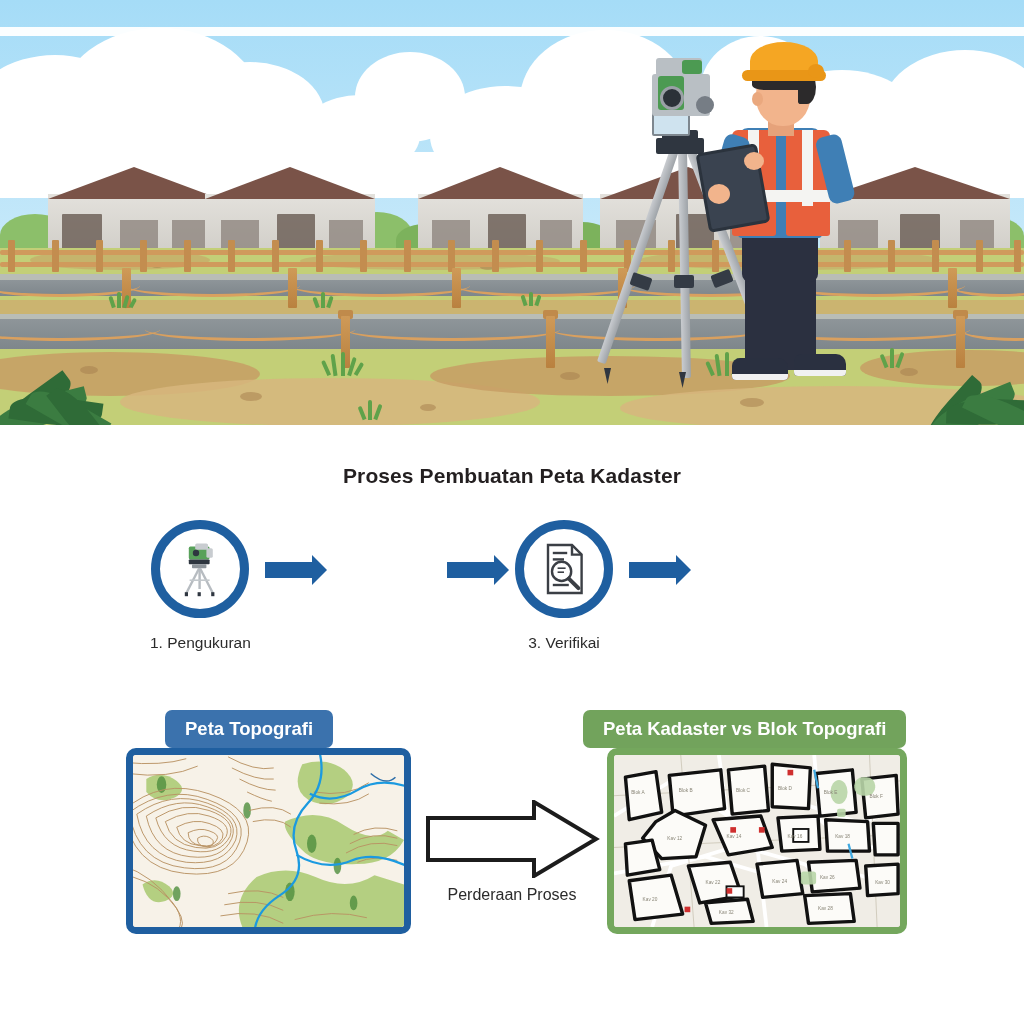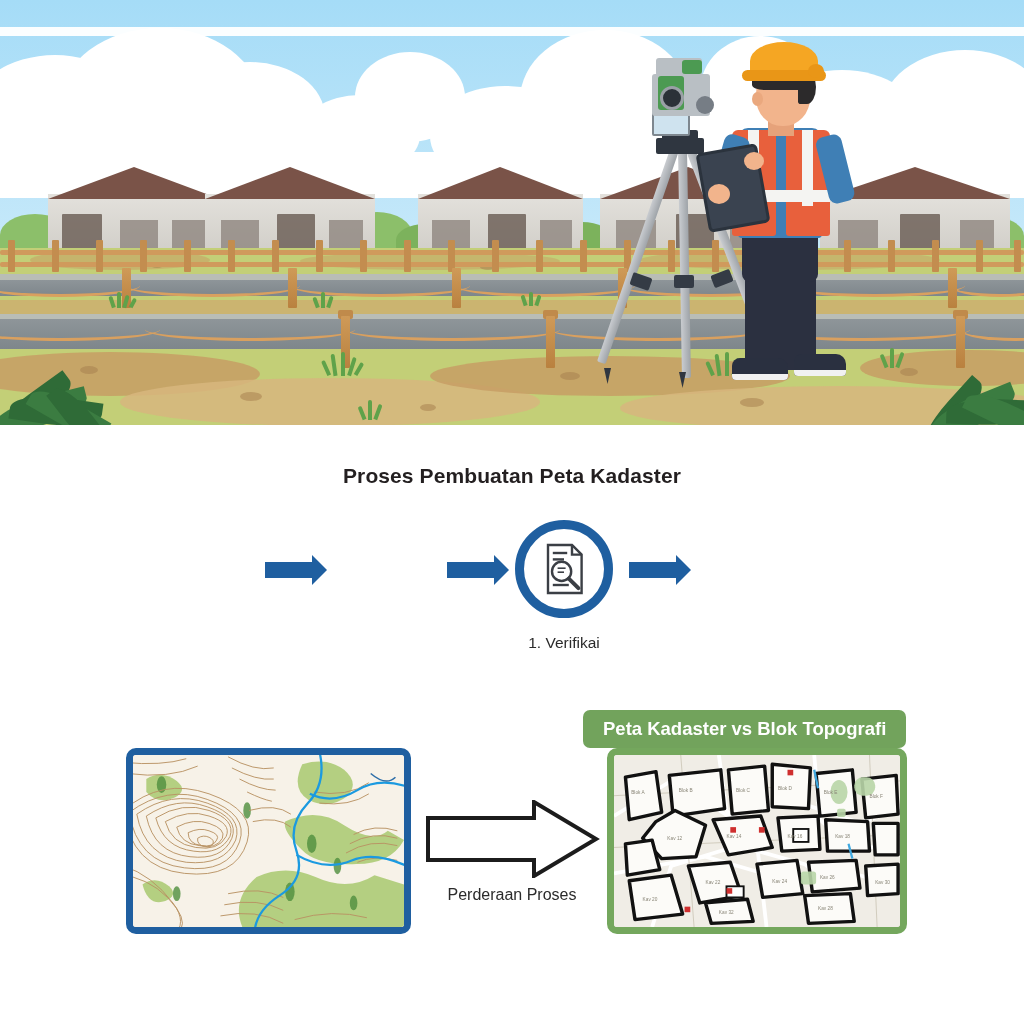--- a/index.html
+++ b/index.html
@@ -429,43 +429,64 @@
   <div class="content">
 
     <div class="section-title">Proses Pembuatan Peta Kadaster</div>
 
     <div class="flow">
 
       <div class="conn" style="left:115px;width:48px;"></div>
       <div class="conn" style="left:297px;width:48px;"></div>
       <div class="conn" style="left:479px;width:48px;"></div>
 
+      <div class="step" style="left:0px;top:0;">
+        <div class="ring">
+          <svg class="ic" viewBox="0 0 100 100">
+            <rect x="36" y="22" width="26" height="16" rx="2" fill="#58a15a"></rect>
+            <rect x="44" y="18" width="16" height="8" rx="2" fill="#c8ccd0"></rect>
+            <rect x="58" y="24" width="8" height="12" rx="2" fill="#c8ccd0"></rect>
+            <circle cx="45" cy="30" r="4" fill="#2f3640"></circle>
+            <rect x="36" y="38" width="26" height="6" rx="1" fill="#2f3640"></rect>
+            <rect x="40" y="44" width="18" height="5" rx="1" fill="#8e949a"></rect>
+            <rect x="48" y="49" width="3" height="26" fill="#b7bcc1"></rect>
+            <line x1="49" y1="49" x2="33" y2="80" stroke="#b7bcc1" stroke-width="3"></line>
+            <line x1="50" y1="49" x2="66" y2="80" stroke="#b7bcc1" stroke-width="3"></line>
+            <line x1="37" y1="64" x2="62" y2="64" stroke="#c3c8cc" stroke-width="2"></line>
+            <rect x="31" y="79" width="4" height="5" fill="#2f3640"></rect>
+            <rect x="47" y="79" width="4" height="5" fill="#2f3640"></rect>
+            <rect x="64" y="79" width="4" height="5" fill="#2f3640"></rect>
+          </svg>
+        </div>
+        <div class="step-label">1. Pengukuran</div>
+      </div>
 
 
       <div class="step" style="left:364px;top:0;">
         <div class="ring">
           <svg class="ic" viewBox="0 0 100 100">
             <path d="M30 20 h30 l12 12 v48 h-42z" fill="#fff" stroke="#3b3f45" stroke-width="3"></path>
             <path d="M60 20 v12 h12" fill="none" stroke="#3b3f45" stroke-width="3"></path>
             <line x1="36" y1="30" x2="54" y2="30" stroke="#3b3f45" stroke-width="3"></line>
             <line x1="36" y1="38" x2="50" y2="38" stroke="#3b3f45" stroke-width="3"></line>
             <line x1="36" y1="70" x2="56" y2="70" stroke="#3b3f45" stroke-width="3"></line>
             <circle cx="47" cy="53" r="12" fill="#fff" stroke="#3b3f45" stroke-width="3"></circle>
             <line x1="42" y1="49" x2="52" y2="49" stroke="#3b3f45" stroke-width="2"></line>
             <line x1="42" y1="54" x2="50" y2="54" stroke="#3b3f45" stroke-width="2"></line>
             <line x1="56" y1="62" x2="68" y2="74" stroke="#3b3f45" stroke-width="5" stroke-linecap="round"></line>
           </svg>
         </div>
-        <div class="step-label">1. Verifikai</div>
+        <div class="step-label">3. Verifikai</div>
       </div>
 
     </div>
 
     <div class="compare">
 
+      <div class="badge blue" style="left:165px;top:0px;">Peta Topografi</div>
 
       <div class="badge green" style="left:583px;top:0px;">Peta Kadaster vs Blok Topografi</div>
 
       <div class="mapframe topo" style="left:126px;top:38px;width:285px;height:186px;">
         <svg viewBox="0 0 285 186" width="100%" height="100%" preserveAspectRatio="none">
           <rect width="285" height="186" fill="#f7f2e8"></rect>
           <g fill="#a8c96f" opacity=".85">
             <path d="M178 10 q26 -8 44 6 q16 14 4 28 q-20 16 -42 4 q-18 -12 -6 -38z"></path>
             <path d="M160 72 q34 -16 62 4 q30 20 46 6 l17 10 q-14 26 -50 26 q-42 2 -58 -16 q-20 -20 -17 -30z"></path>
             <path d="M130 132 q30 -14 62 0 q34 16 62 -2 l31 10 v46 h-170 q-12 -30 15 -54z"></path>

